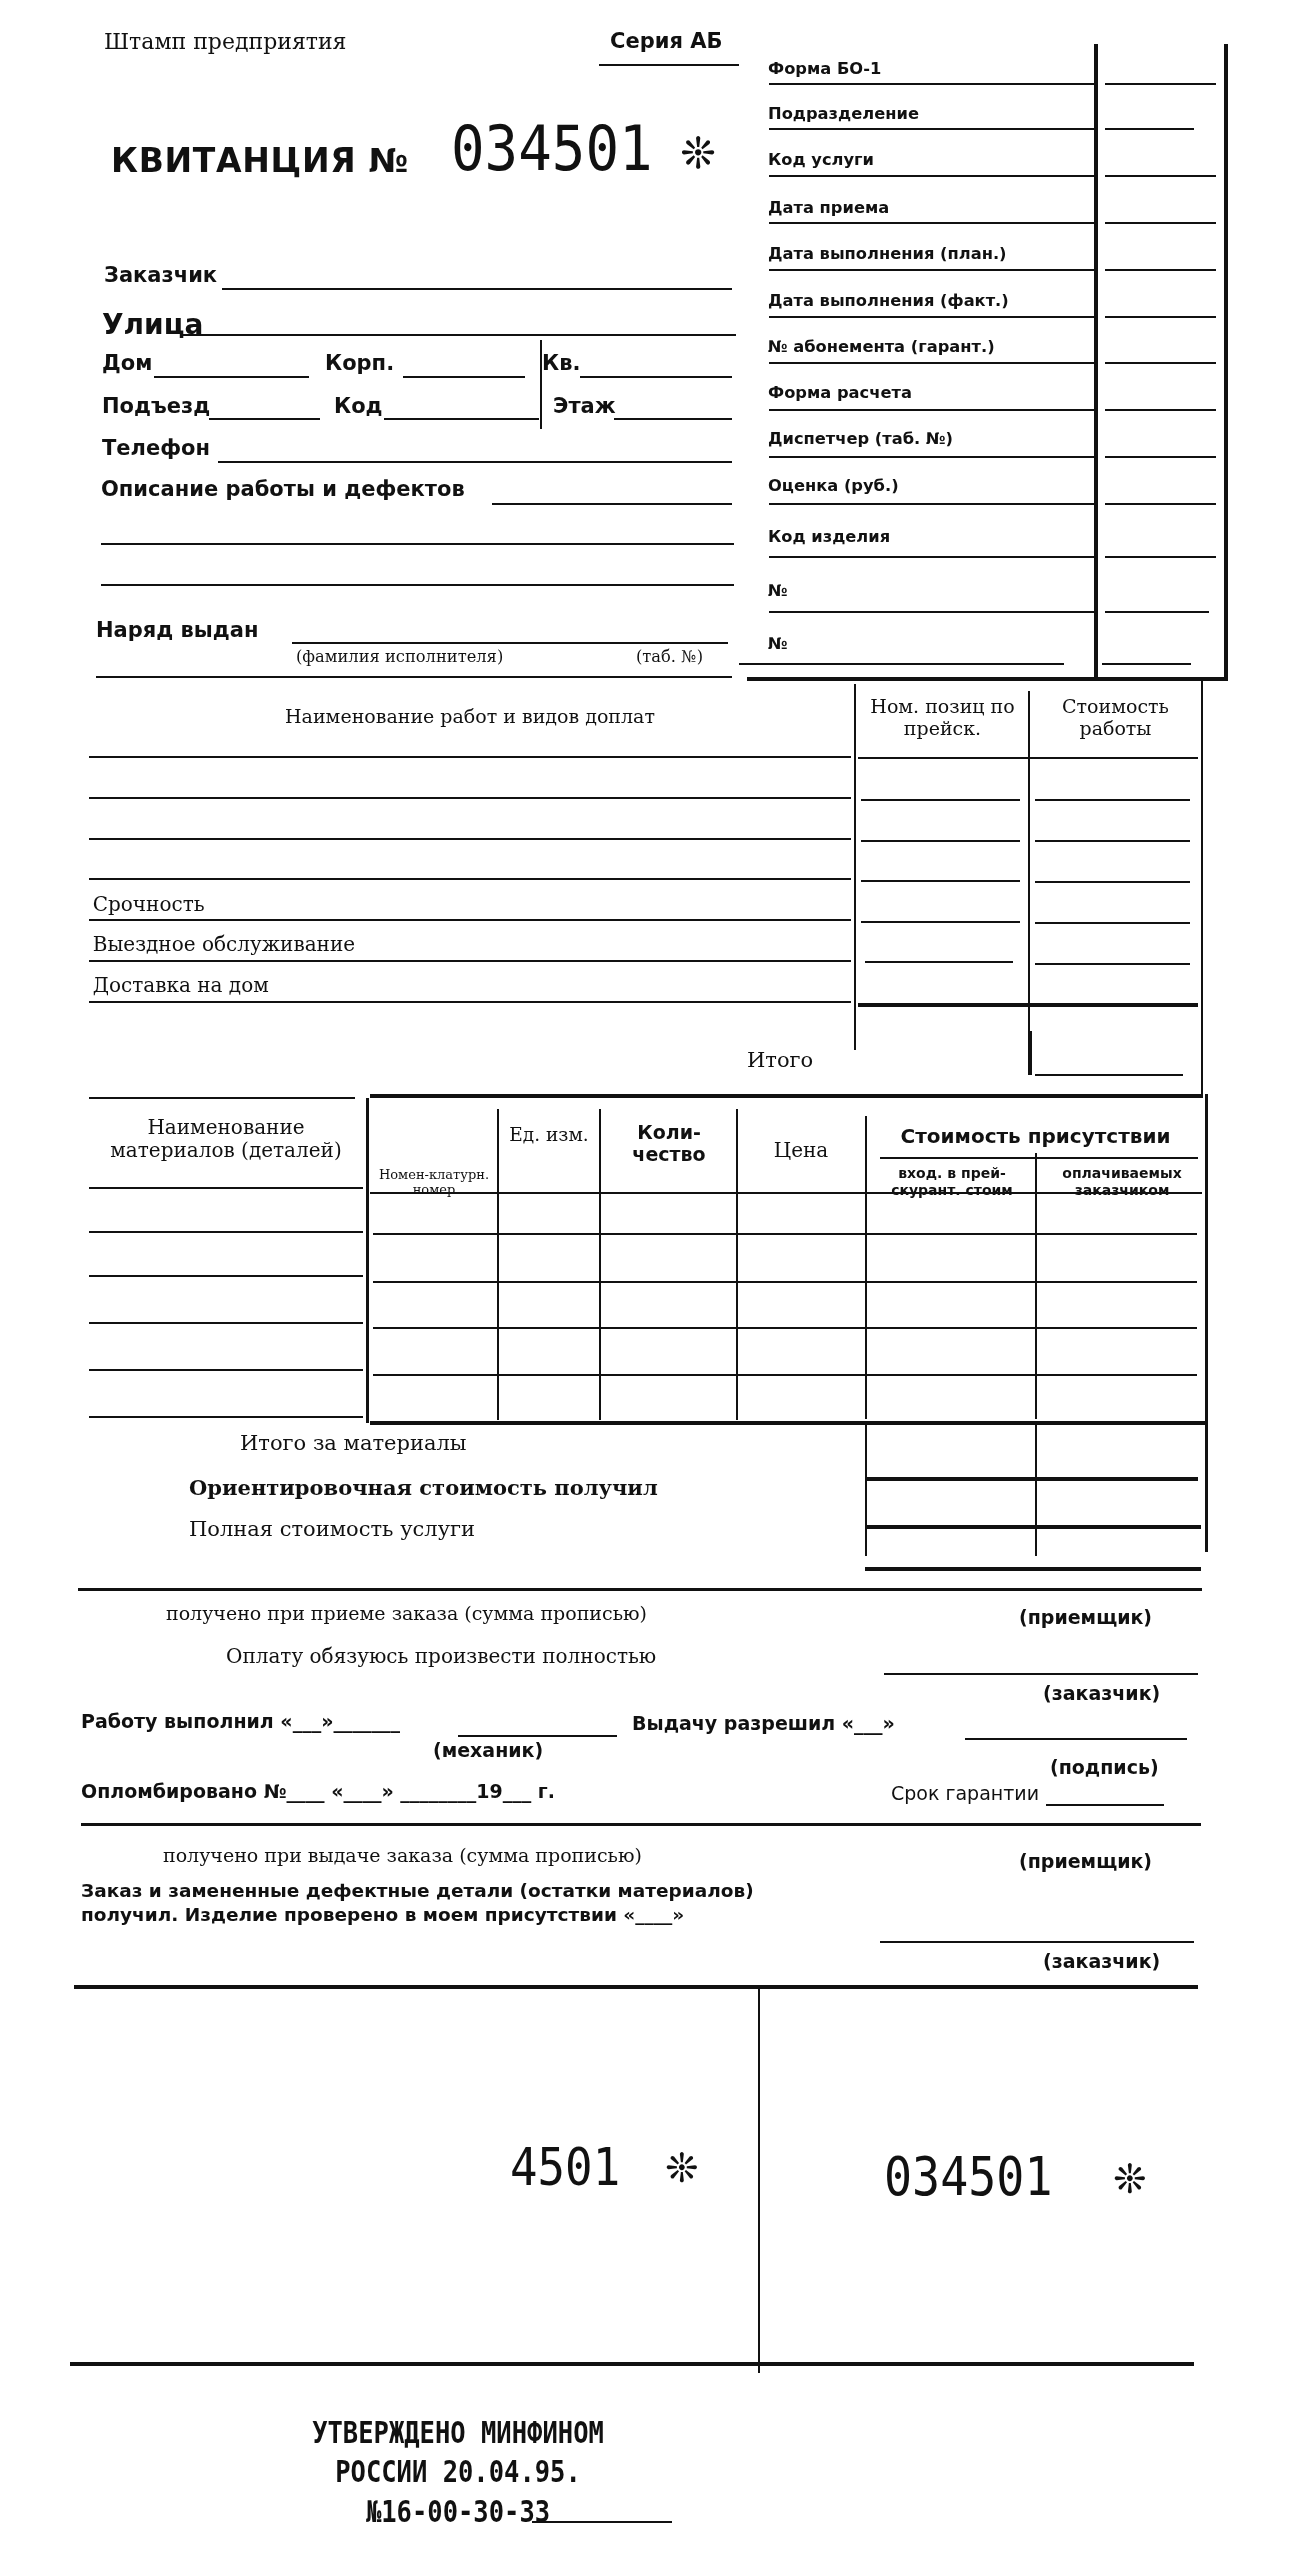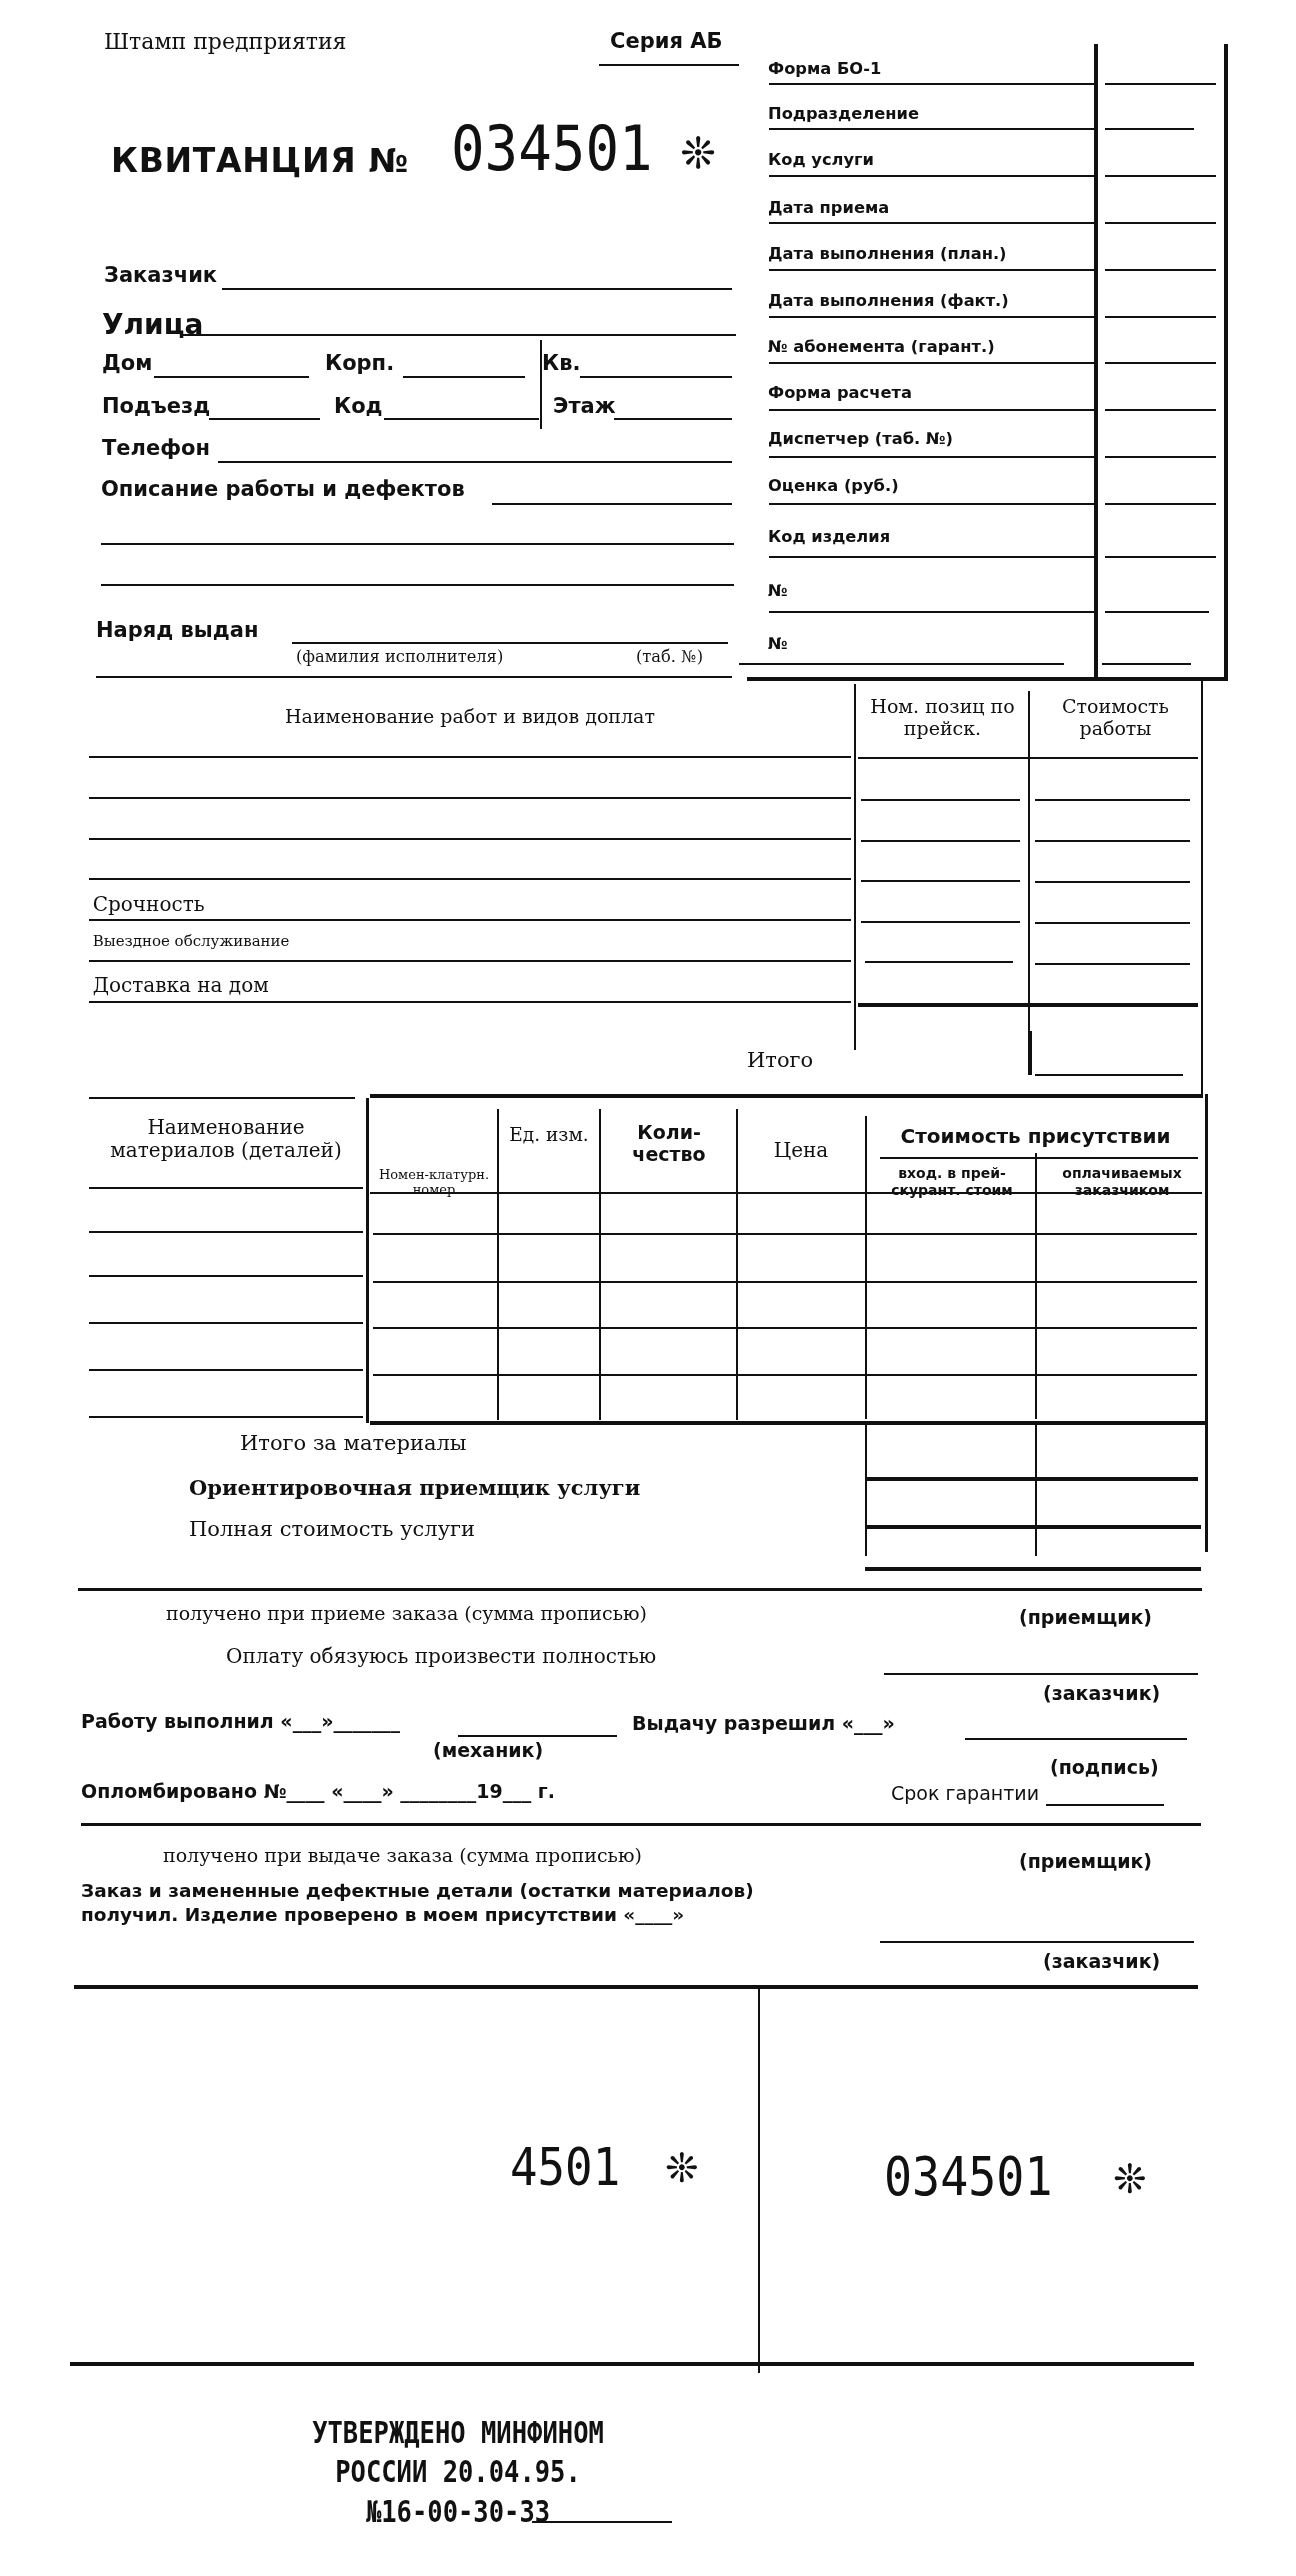--- a/index.html
+++ b/index.html
@@ -181,21 +181,21 @@
 <div class="hl" style="left:1035px;top:881px;width:155px;"></div>
 
 <div class="abs" style="left:89px;top:884px;width:1109px;height:37px;">
   <span class="lbl serif" style="left:3.7px;top:10.4px;font-size:20px;">Срочность</span>
 </div>
 <div class="hl" style="left:89px;top:919px;width:762px;"></div>
 <div class="hl" style="left:861px;top:921px;width:159px;"></div>
 <div class="hl" style="left:1035px;top:922px;width:155px;"></div>
 
 <div class="abs" style="left:89px;top:924px;width:1109px;height:37px;">
-  <span class="lbl serif" style="left:3.7px;top:10.4px;font-size:15px;">Выездное обслуживание</span>
+  <span class="lbl serif" style="left:3.7px;top:10.4px;font-size:20px;">Выездное обслуживание</span>
 </div>
 <div class="hl" style="left:89px;top:960px;width:762px;"></div>
 <div class="hl" style="left:865px;top:961px;width:148px;"></div>
 <div class="hl" style="left:1035px;top:963px;width:155px;"></div>
 
 <div class="abs" style="left:89px;top:965px;width:1109px;height:37px;">
   <span class="lbl serif" style="left:3.7px;top:10.4px;font-size:20px;">Доставка на дом</span>
 </div>
 <div class="hl" style="left:89px;top:1001px;width:762px;"></div>
 <div class="hlt" style="left:858px;top:1003px;width:340px;height:3.7px;"></div>
@@ -241,21 +241,21 @@
 
 <div class="abs" style="left:89px;top:1335px;width:1113px;height:35px;"></div>
 <div class="hl" style="left:89px;top:1369px;width:274px;"></div>
 <div class="hl" style="left:373px;top:1374px;width:824px;"></div>
 
 <div class="abs" style="left:89px;top:1381px;width:1113px;height:35px;"></div>
 <div class="hl" style="left:89px;top:1416px;width:274px;"></div>
 <div class="hlt" style="left:370px;top:1421px;width:835px;"></div>
 
 <div class="lbl serif" style="left:240px;top:1433px;font-size:21px;">Итого за материалы</div>
-<div class="lbl serif" style="left:189px;top:1477px;font-size:21px;font-weight:bold;">Ориентировочная приемщик услуги</div>
+<div class="lbl serif" style="left:189px;top:1477px;font-size:21px;font-weight:bold;">Ориентировочная стоимость получил</div>
 <div class="lbl serif" style="left:189px;top:1519px;font-size:21px;">Полная стоимость услуги</div>
 
 <div class="vl" style="left:865px;top:1423px;height:133px;"></div>
 <div class="vl" style="left:1035px;top:1423px;height:133px;"></div>
 <div class="abs" style="left:869px;top:1427px;width:164px;height:35px;"></div>
 <div class="abs" style="left:1039px;top:1427px;width:164px;height:35px;"></div>
 <div class="hlt" style="left:865px;top:1477px;width:333px;height:3.7px;"></div>
 <div class="abs" style="left:869px;top:1482px;width:333px;height:37px;"></div>
 <div class="hlt" style="left:865px;top:1525px;width:336px;height:3.7px;"></div>
 <div class="abs" style="left:869px;top:1529px;width:333px;height:37px;"></div>

